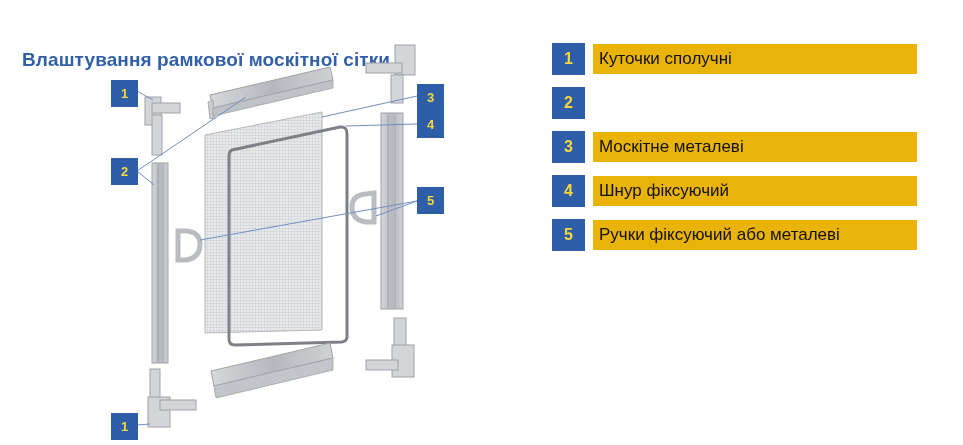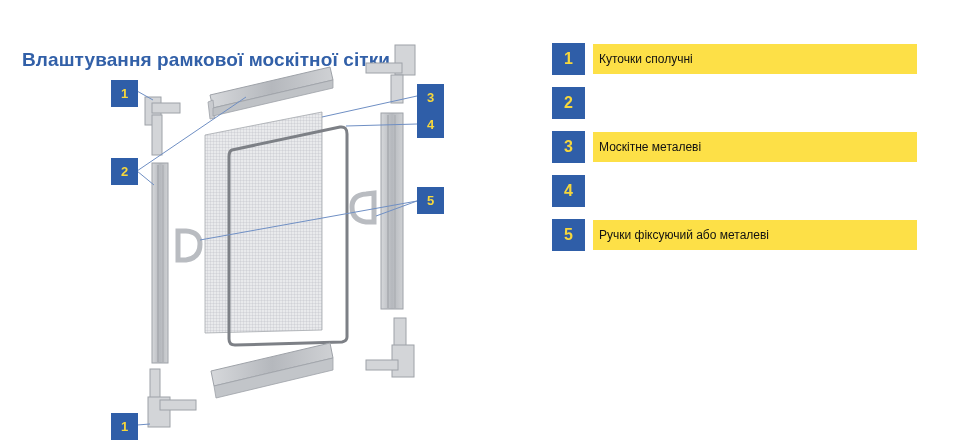--- a/index.html
+++ b/index.html
@@ -2,21 +2,21 @@
 <html><head>
 <meta charset="utf-8">
 <style>
   html,body{margin:0;padding:0;background:#fff;}
   body{width:963px;height:445px;position:relative;overflow:hidden;font-family:"Liberation Sans",sans-serif;}
   .title{position:absolute;left:22px;top:22px;font-size:19px;font-weight:bold;color:#3260a8;letter-spacing:0.1px;margin-top:27px;}
   .diagram{position:absolute;left:0;top:0;width:540px;height:445px;}
   .legend{position:absolute;left:552px;top:43px;}
   .row{position:absolute;left:0;height:32px;width:366px;}
   .badge{position:absolute;left:0;top:0;width:33px;height:32px;background:#2f5ea8;color:#f6d73c;font-weight:bold;font-size:16px;display:flex;align-items:center;justify-content:center;}
-  .label{position:absolute;left:41px;top:1px;width:324px;height:30px;background:#fde047;color:#111;font-size:12px;line-height:30px;padding-left:6px;box-sizing:border-box;}
+  .label{position:absolute;left:41px;top:1px;width:324px;height:30px;background:#eab308;color:#111;font-size:17px;line-height:30px;padding-left:6px;box-sizing:border-box;}
   .tag{position:absolute;width:27px;height:27px;background:#2f5ea8;color:#f6d73c;font-weight:bold;font-size:13px;display:flex;align-items:center;justify-content:center;}
 </style>
 </head>
 <body>
 
 <div class="title">Влаштування рамкової москітної сітки</div>
 
 <svg class="diagram" viewBox="0 0 540 445" width="540" height="445">
   <defs>
     <pattern id="mesh" width="3" height="3" patternUnits="userSpaceOnUse">
@@ -107,18 +107,19 @@
   </div>
   <div class="row" style="top:44px;">
     <div class="badge">2</div>
   </div>
   <div class="row" style="top:88px;">
     <div class="badge">3</div>
     <div class="label">Москітне металеві</div>
   </div>
   <div class="row" style="top:132px;">
     <div class="badge">4</div>
+    <div class="label">Шнур фіксуючий</div>
   </div>
   <div class="row" style="top:176px;">
     <div class="badge">5</div>
     <div class="label">Ручки фіксуючий або металеві</div>
   </div>
 </div>
 
 </body></html>

